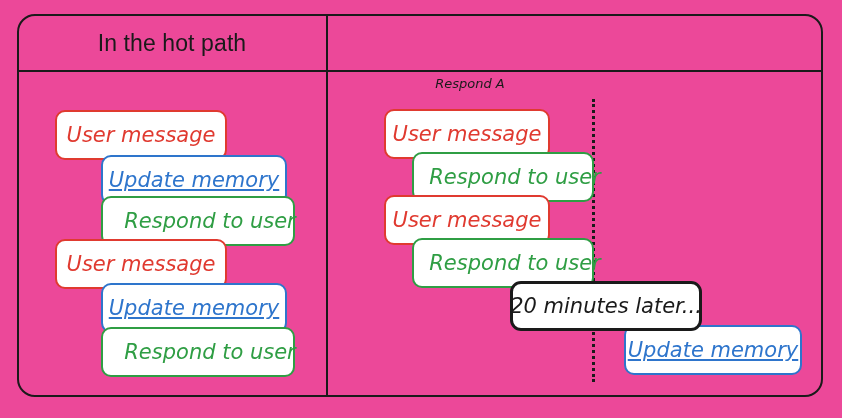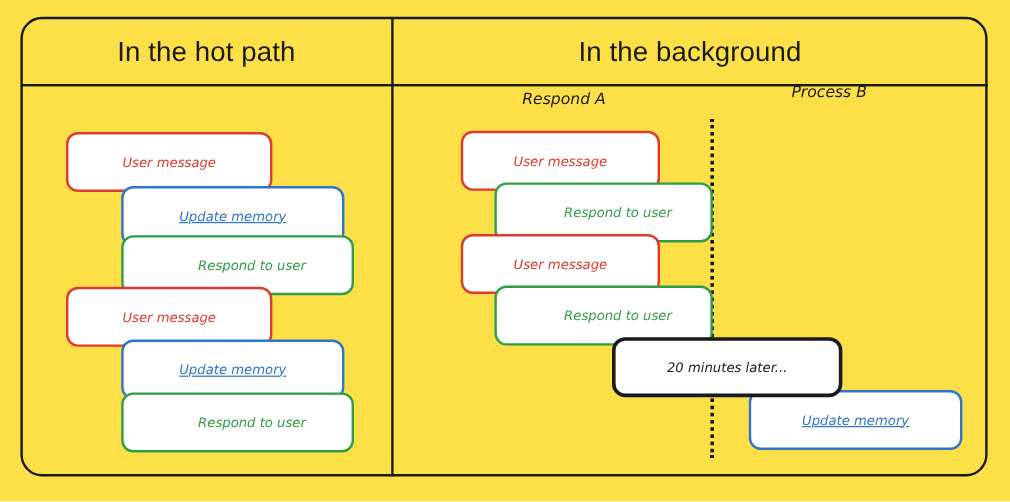--- a/index.html
+++ b/index.html
@@ -7,21 +7,21 @@
     padding: 0;
     background: #ffffff;
   }
   body {
     font-family: "DejaVu Sans", sans-serif;
   }
   #canvas {
     position: relative;
     width: 842px;
     height: 418px;
-    background: #fde047;
+    background: #ec4899;
     overflow: hidden;
   }
 
   
   .frame {
     position: absolute;
     left: 17px;
     top: 14px;
     width: 806px;
     height: 383px;
@@ -85,21 +85,21 @@
     position: absolute;
     box-sizing: border-box;
     height: 50px;
     border: 2.5px solid #1a1a1a;
     border-radius: 10px;
     background: #ffffff;
     display: flex;
     align-items: center;
     justify-content: center;
     font-family: "DejaVu Sans", sans-serif;
-    font-size: 11px;
+    font-size: 21px;
     font-style: italic;
     white-space: nowrap;
   }
   .pill.red   { border-color: #e03a30; color: #e03a30; }
   .pill.blue  { border-color: #2e75cc; color: #2e75cc; text-decoration: underline; }
   .pill.green { border-color: #2f9e44; color: #2f9e44; padding-left: 24px; }
   .pill.black {
     border-color: #1a1a1a;
     color: #1a1a1a;
     border-width: 3px;
@@ -111,24 +111,22 @@
 <body>
 
 <div id="canvas">
 
   <div class="frame"></div>
   <div class="header-rule"></div>
   <div class="panel-divider"></div>
   <div class="process-divider"></div>
 
   <div class="panel-title" id="title-hot">In the hot path</div>
-  <div class="panel-title" id="title-bg">In the background</div>
 
   <div class="process-label" id="label-proc-a">Respond A</div>
-  <div class="process-label" id="label-proc-b">Process B</div>
 
   <div class="pill red" style="left:55px;  top:110px; width:172px;">User message</div>
   <div class="pill blue" style="left:101px; top:155px; width:186px;">Update memory</div>
   <div class="pill green" style="left:101px; top:196px; width:194px;">Respond to user</div>
   <div class="pill red" style="left:55px;  top:239px; width:172px;">User message</div>
   <div class="pill blue" style="left:101px; top:283px; width:186px;">Update memory</div>
   <div class="pill green" style="left:101px; top:327px; width:194px;">Respond to user</div>
 
   <div class="pill red" style="left:384px; top:109px; width:166px;">User message</div>
   <div class="pill green" style="left:412px; top:152px; width:182px;">Respond to user</div>

